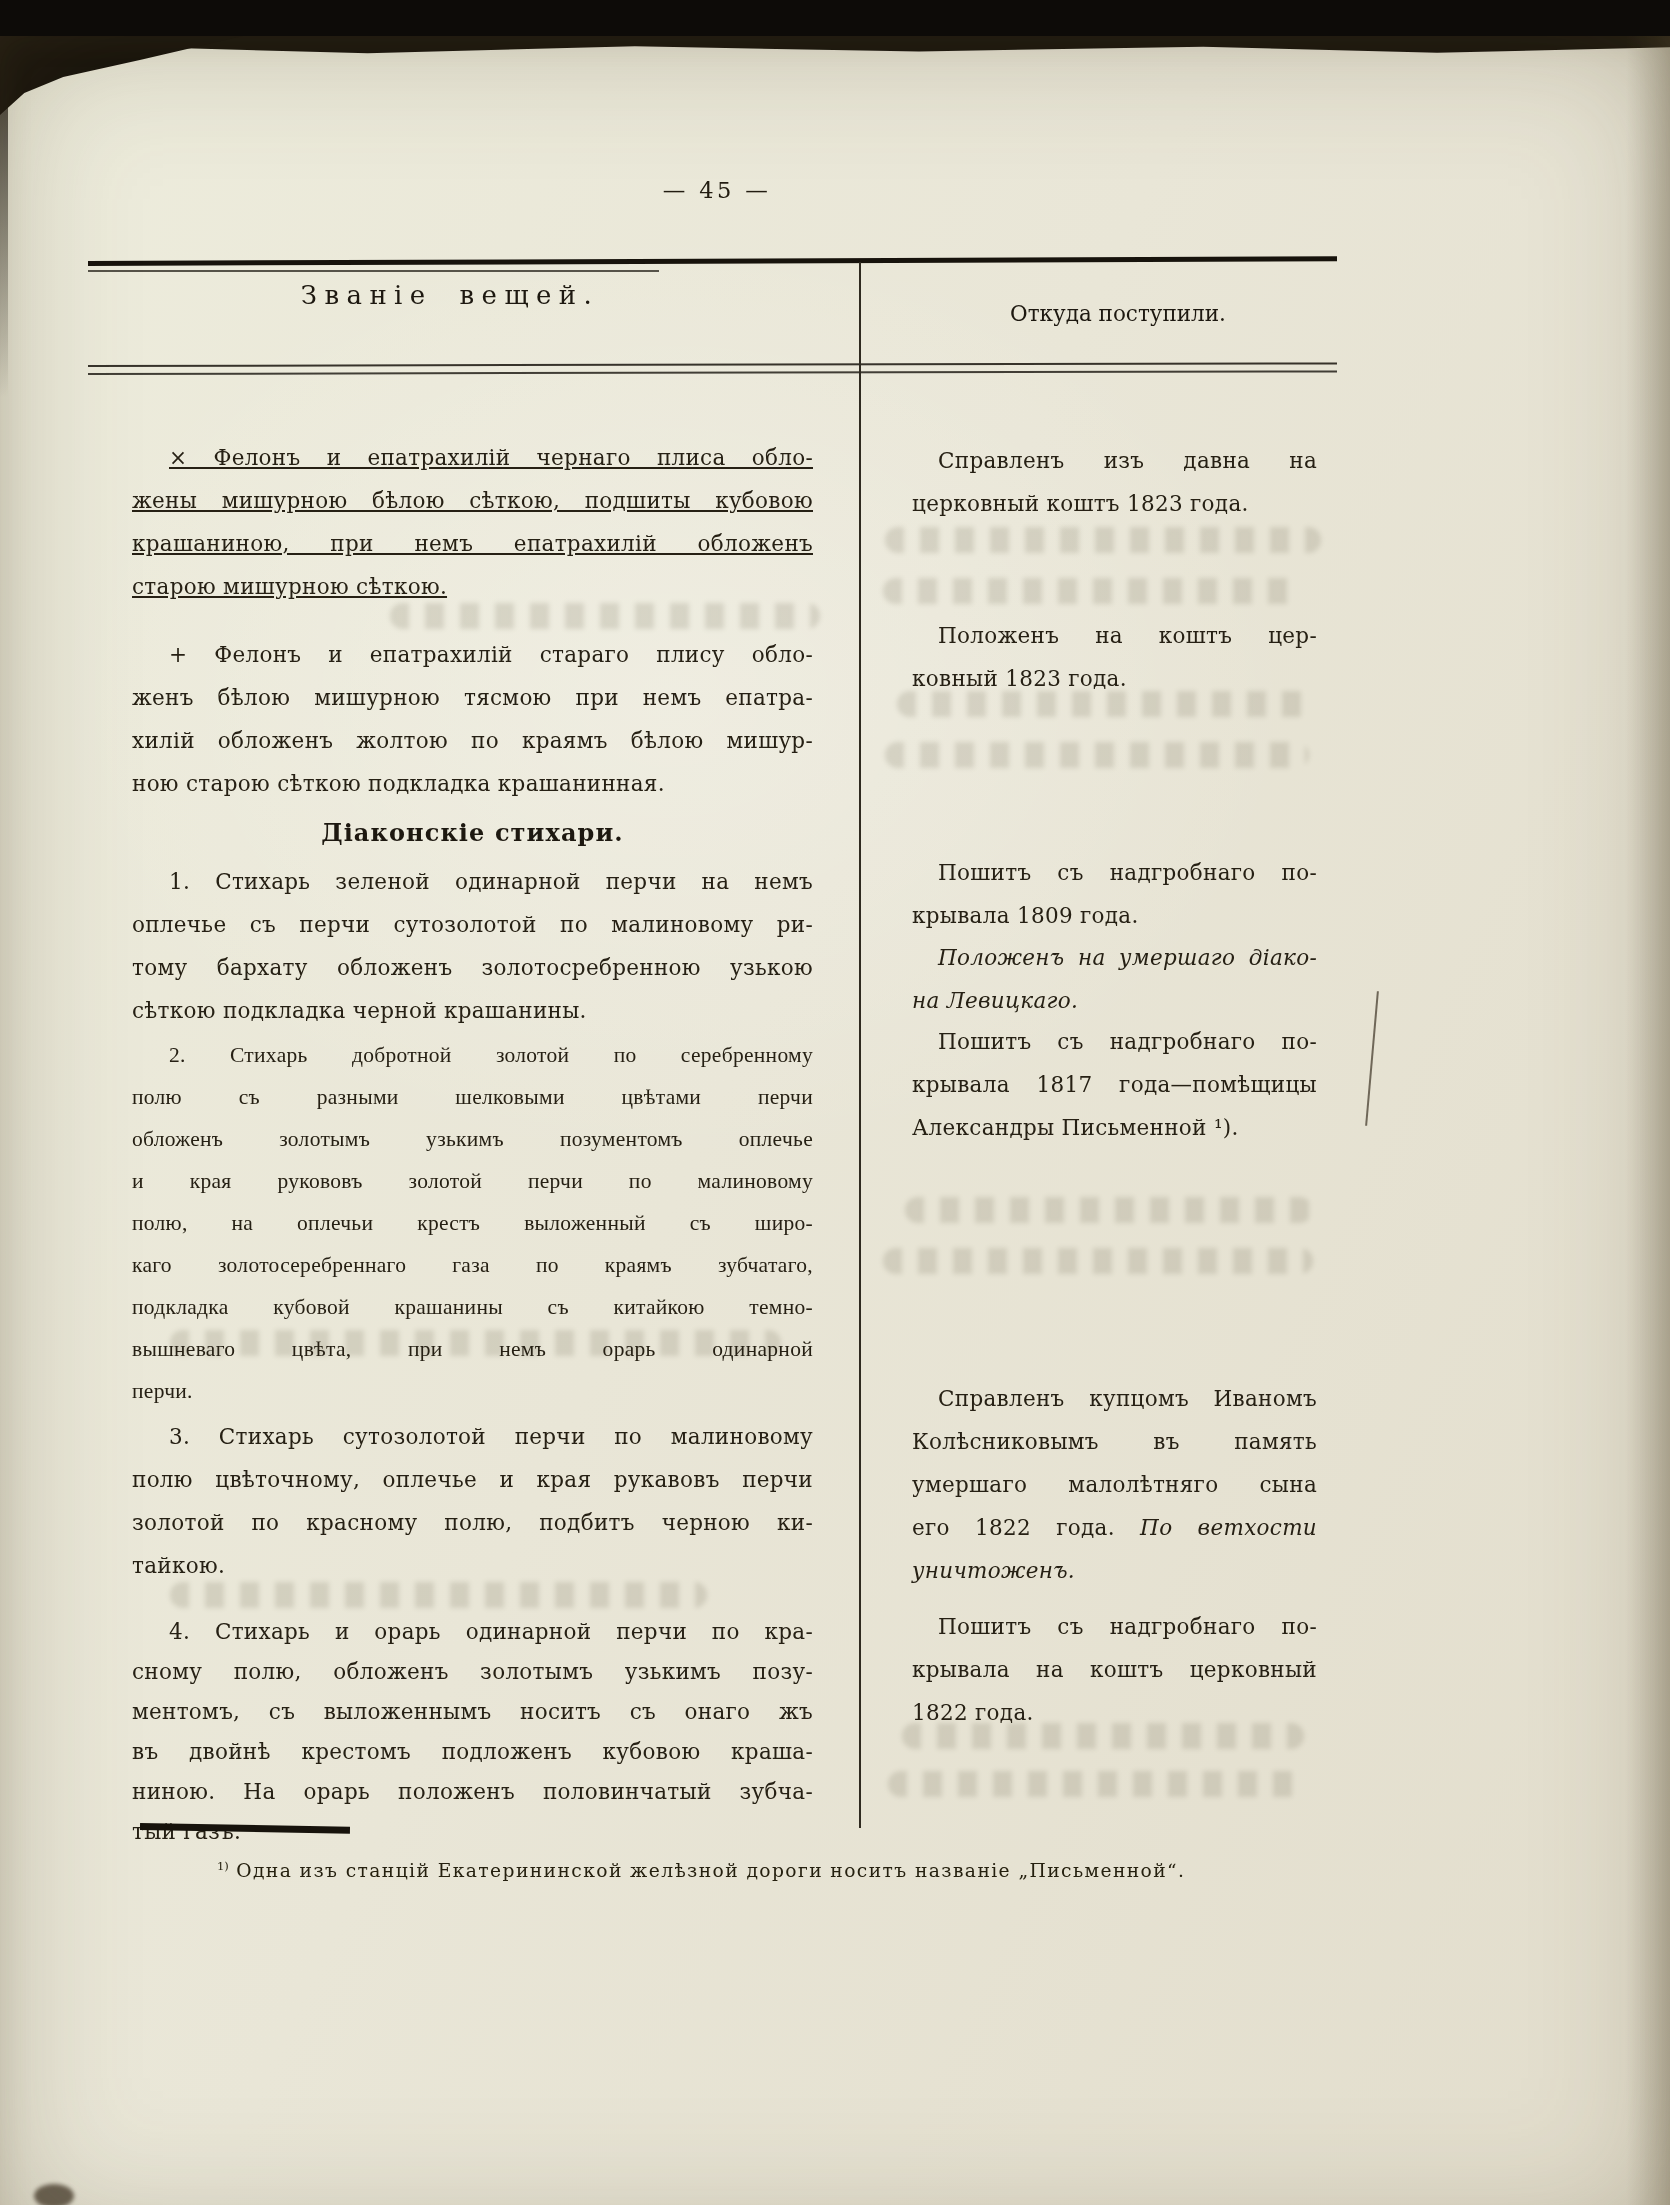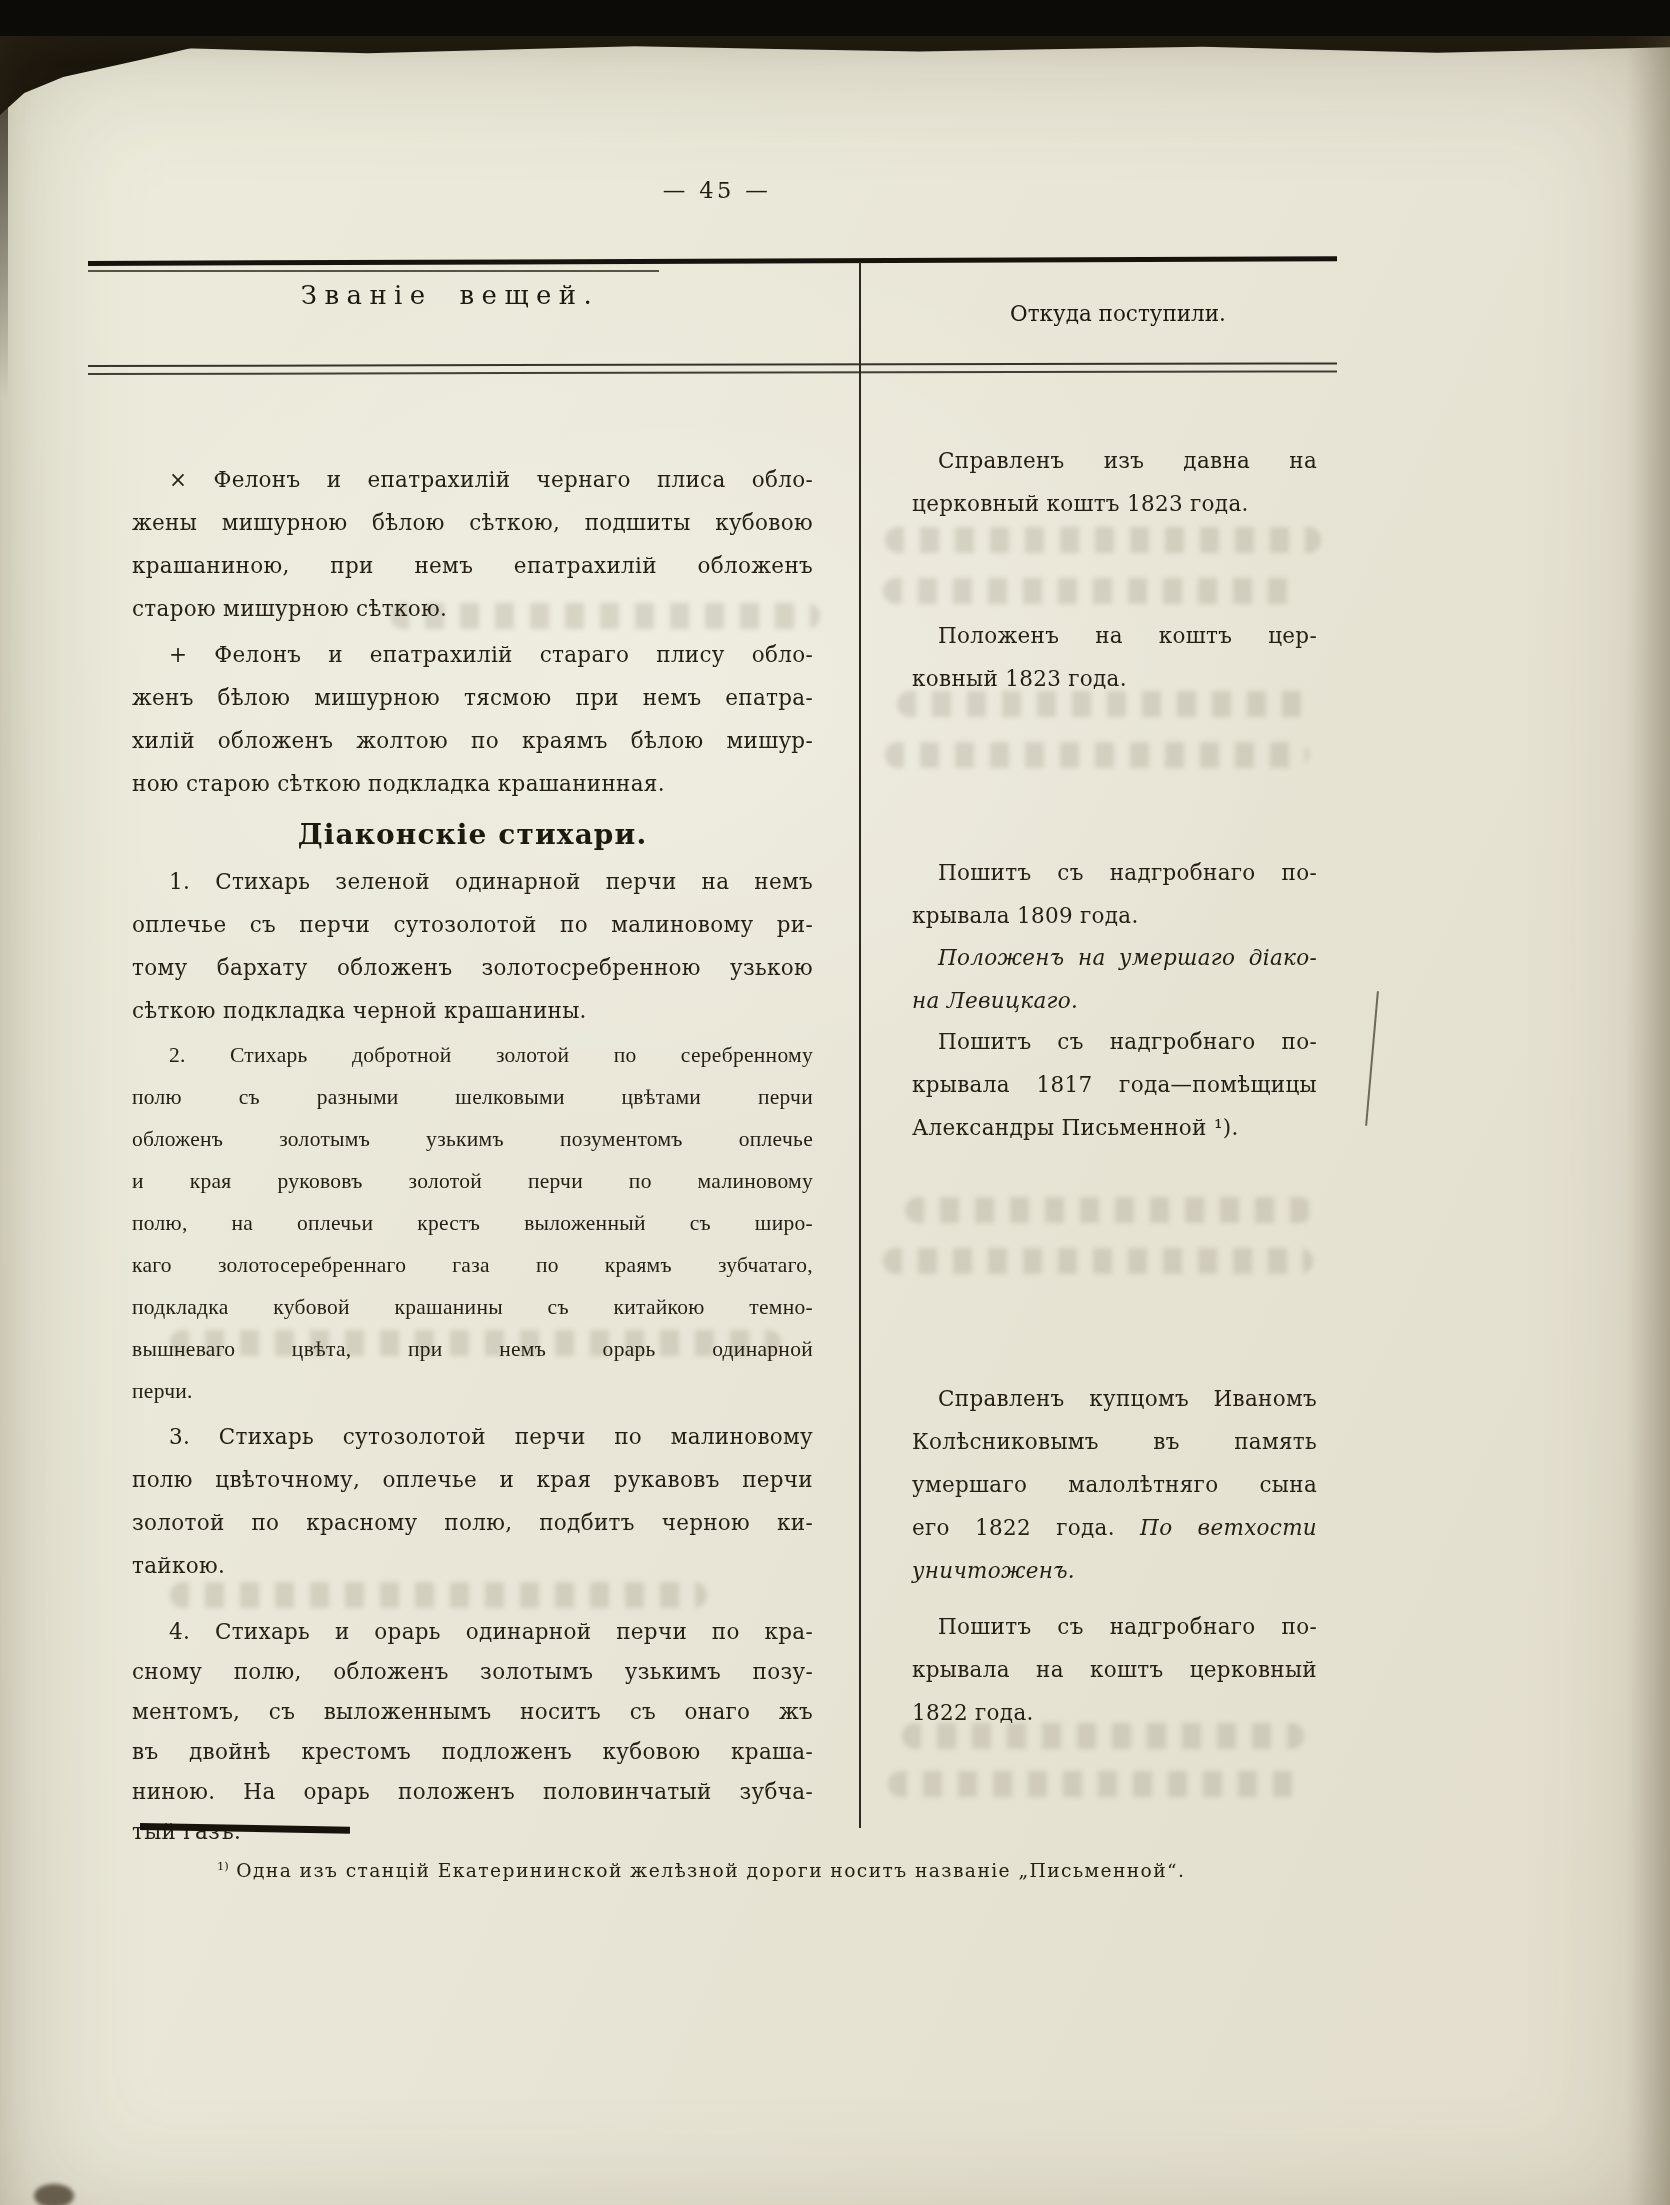--- a/index.html
+++ b/index.html
@@ -37,21 +37,21 @@
     font-size:22.6px;letter-spacing:3.4px;color:#221c11;}
   .hcell{position:absolute;font-size:26px;color:#1d1810;white-space:nowrap;text-align:center;}
   .hcell.sp{letter-spacing:7.4px;word-spacing:11.3px;}
   .tblock{position:absolute;font-size:21.5px;line-height:43px;letter-spacing:0.3px;}
   .ln{text-align:justify;text-align-last:justify;text-justify:inter-word;}
   .ln.last{text-align-last:left;}
   .ind{padding-left:37px;}
   .ind2{padding-left:26px;}
   .it{font-style:italic;}
   .heading{position:absolute;left:132px;top:782px;width:681px;text-align:center;
-    font-size:28px;font-weight:bold;letter-spacing:1.1px;color:#1d1810;}
+    font-size:24px;font-weight:bold;letter-spacing:1.1px;color:#1d1810;}
   .footnote{position:absolute;left:217px;top:1823px;width:996px;font-size:18.7px;
     letter-spacing:1.4px;white-space:nowrap;color:#25200f;}
   .footnote sup{font-size:.62em;vertical-align:super;letter-spacing:0;}
 </style>
 </head>
 <body>
 
 <div id="page">
 
   <div class="top-band"></div>
@@ -78,21 +78,21 @@
 
   <div class="rule" style="left:88px;top:225px;width:1249px;height:5.1px;transform:rotate(-0.22deg);"></div>
   <div class="rule" style="left:88px;top:234px;width:571px;height:1.7px;opacity:.7;"></div>
   <div class="rule" style="left:88px;top:329px;width:1249px;height:1.7px;opacity:.85;transform:rotate(-0.12deg);"></div>
   <div class="rule" style="left:88px;top:337px;width:1249px;height:1.7px;opacity:.8;transform:rotate(-0.12deg);"></div>
   <div class="rule" style="left:859px;top:226px;width:1.7px;height:1566px;background:#2f2a20;"></div>
 
   <div class="hcell sp" style="left:74px;top:244px;width:752px;">Званіе вещей.</div>
   <div class="hcell" style="left:883px;top:265px;width:470px;font-size:21.5px;text-align:center;">Откуда поступили.</div>
 
-  <div class="tblock" style="left:132px;top:422px;width:681px;">
+  <div class="tblock" style="left:132px;top:400px;width:681px;text-decoration:underline;">
     <div class="ln ind">× Фелонъ и епатрахилій чернаго плиса обло-</div>
     <div class="ln">жены мишурною бѣлою сѣткою, подшиты кубовою</div>
     <div class="ln">крашаниною, при немъ епатрахилій обложенъ</div>
     <div class="ln last">старою мишурною сѣткою.</div>
   </div>
 
   <div class="tblock" style="left:132px;top:597px;width:681px;">
     <div class="ln ind">+ Фелонъ и епатрахилій стараго плису обло-</div>
     <div class="ln">женъ бѣлою мишурною тясмою при немъ епатра-</div>
     <div class="ln">хилій обложенъ жолтою по краямъ бѣлою мишур-</div>

